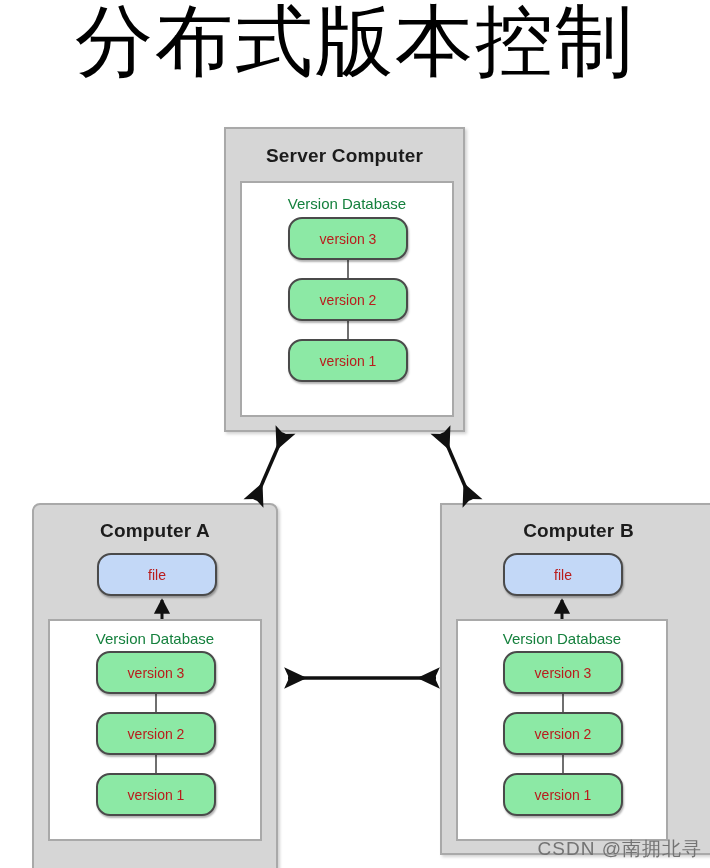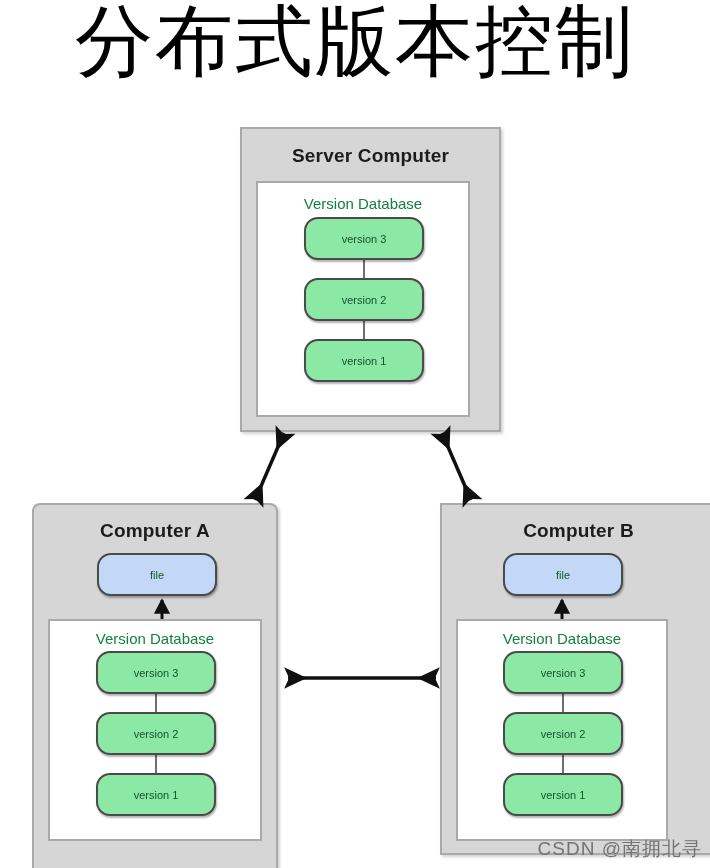--- a/index.html
+++ b/index.html
@@ -68,22 +68,22 @@
 
   
   .pill {
     position: absolute;
     box-sizing: border-box;
     border-radius: 14px;
     border: 2px solid #4a4a4a;
     display: flex;
     align-items: center;
     justify-content: center;
-    font-size: 11px;
-    color: #14532d;
+    font-size: 14px;
+    color: #b91c1c;
     box-shadow: 1px 2px 2px rgba(0,0,0,0.30);
   }
   .pill.version { background: #8ce9a5; }
   .pill.file    { background: #c3d8f7; }
 
   
   .vconnect {
     position: absolute;
     width: 2px;
     background: #6f6f6f;
@@ -108,21 +108,21 @@
     color: #737373;
     letter-spacing: 1px;
     white-space: nowrap;
   }
 </style>
 </head>
 <body>
 
 <div id="page-title">分布式版本控制</div>
 
-<div class="machine" style="left:240px; top:127px; width:261px; height:305px;">
+<div class="machine" style="left:224px; top:127px; width:241px; height:305px;">
 
   <div class="machine-title" style="top:16px;">Server Computer</div>
 
   <div class="vdb" style="left:14px; top:52px; width:214px; height:236px;">
 
     <div class="vdb-title" style="top:12px;">Version Database</div>
 
     <div class="vconnect" style="left:105px; top:76px; height:22px;"></div>
     <div class="vconnect" style="left:105px; top:137px; height:22px;"></div>
 

